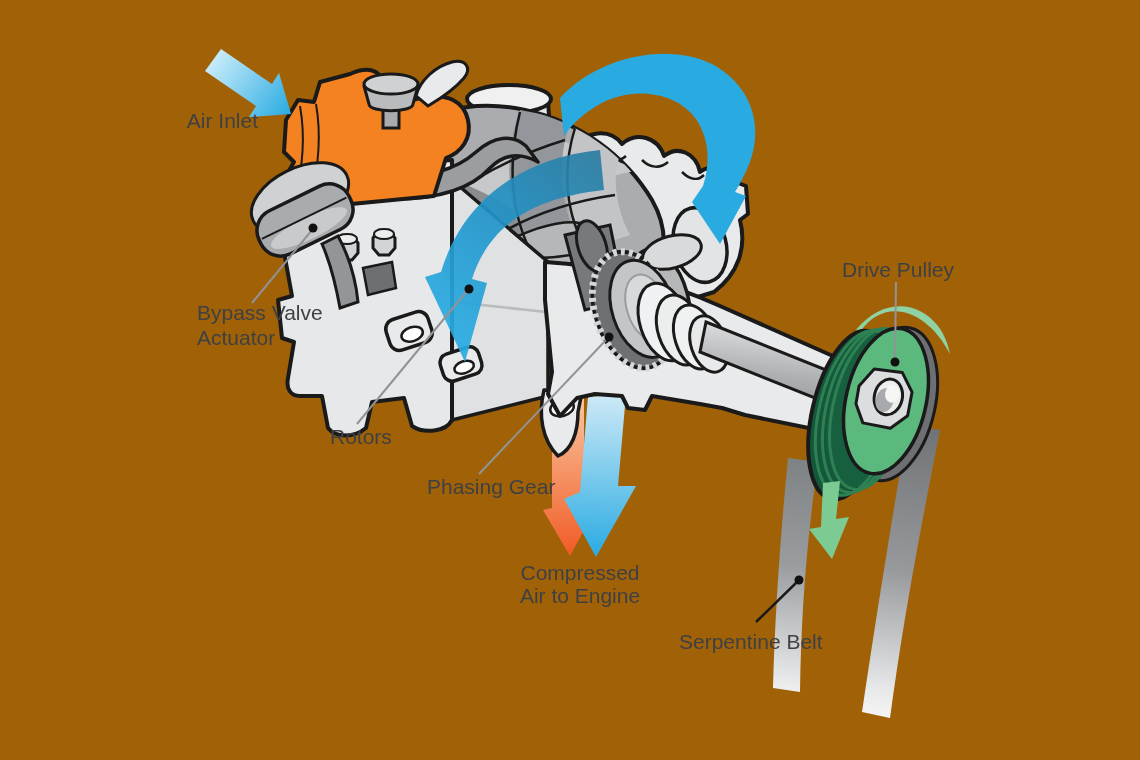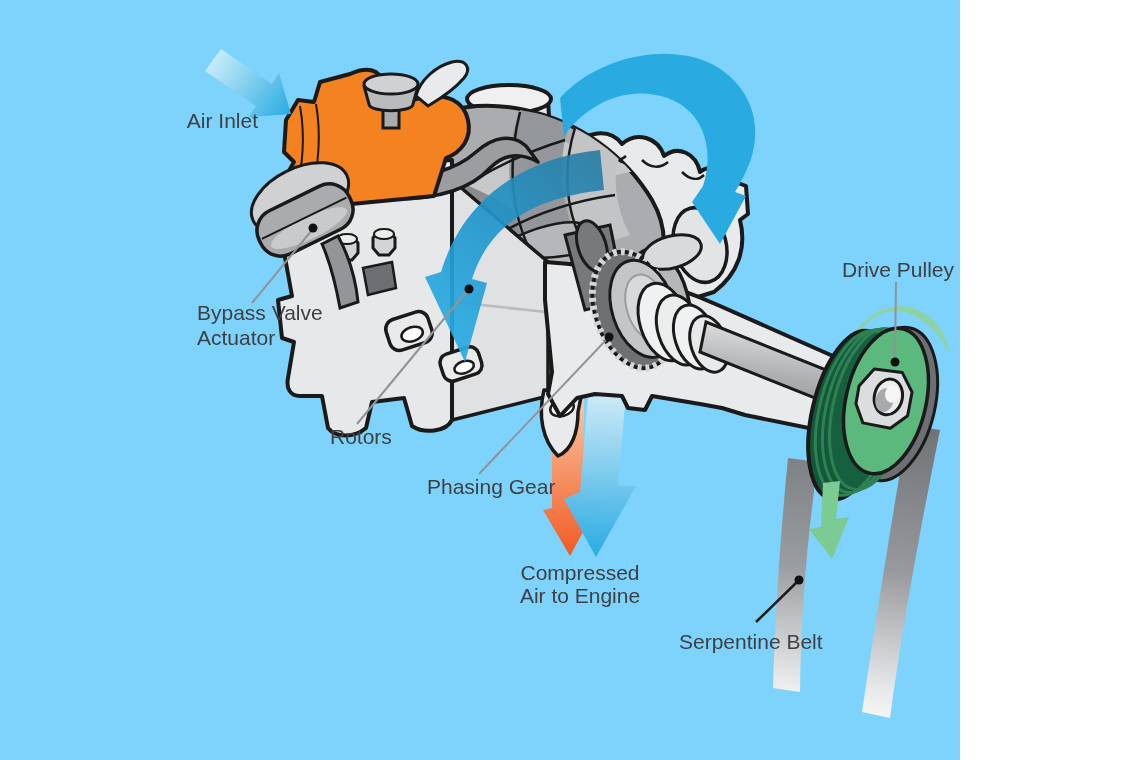--- a/index.html
+++ b/index.html
@@ -1,17 +1,17 @@
 <!DOCTYPE html>
 <html><head>
 <meta charset="utf-8">
 <style>
   html,body{margin:0;padding:0;background:#ffffff;}
   .stage{
-    position:relative;width:960px;height:760px;background:#7dd3fc;overflow:hidden;
+    position:relative;width:1140px;height:760px;background:#a16207;overflow:hidden;
     font-family:"Liberation Sans",sans-serif;
   }
   svg{display:block;}
   svg text{
     font-family:"Liberation Sans",sans-serif;
     font-size:21px;
     fill:#3f4043;
   }
 </style>
 </head>

